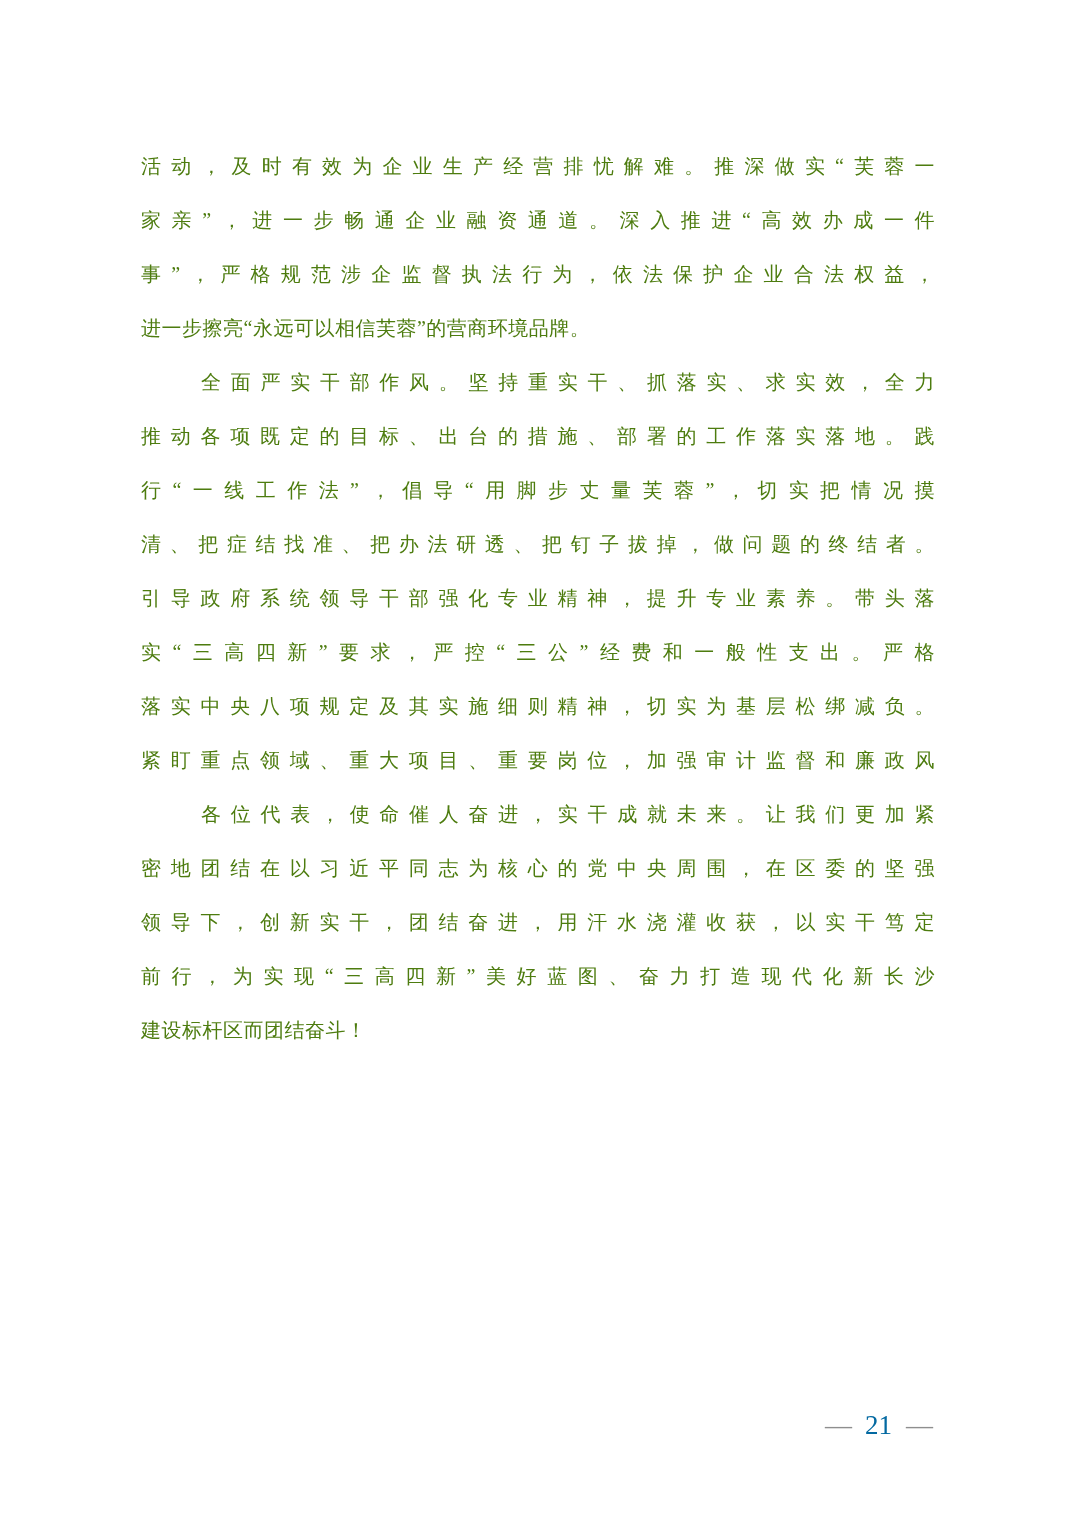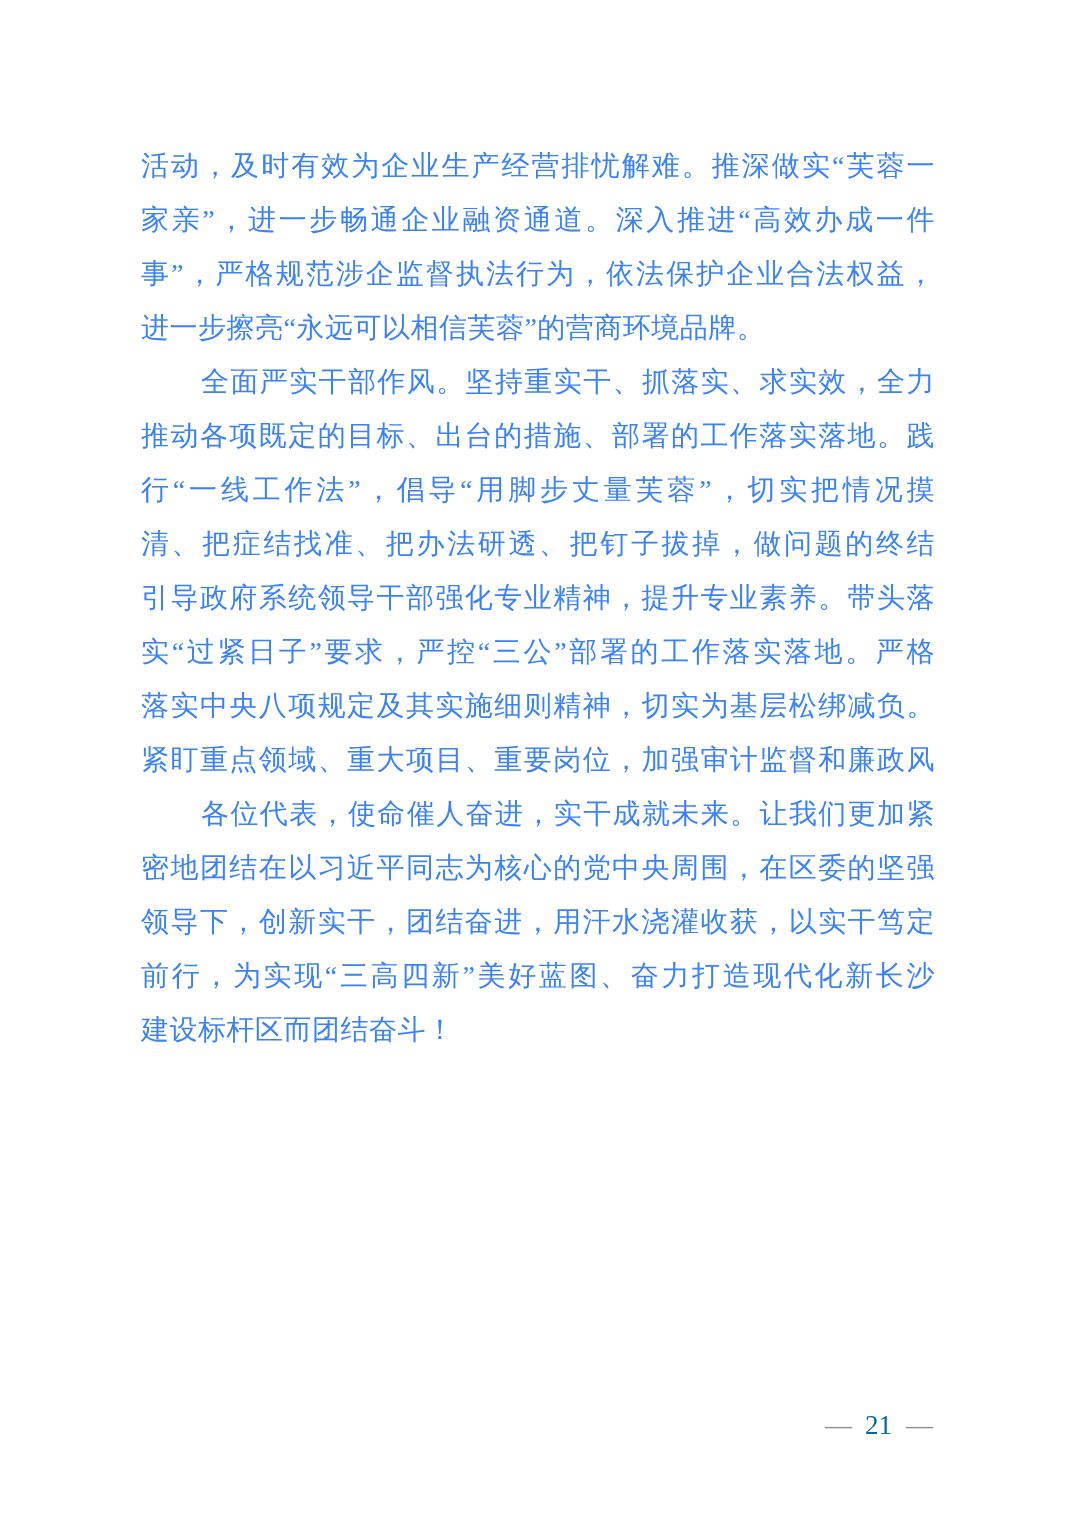--- a/index.html
+++ b/index.html
@@ -18,24 +18,24 @@
   }
   .text-block {
     position: absolute;
     left: 141px;
     top: 139px;
     width: 794px;
   }
   .line {
     height: 54px;
     line-height: 54px;
-    font-size: 28px;
+    font-size: 20px;
     letter-spacing: 0.5px;
     white-space: nowrap;
-    color: #3b82f6;
+    color: #4d7c0f;
   }
   .line.just {
     white-space: normal;
     text-align: justify;
     text-align-last: justify;
     text-justify: inter-character;
     overflow: hidden;
   }
   .line.last {
     text-align: center;
@@ -81,21 +81,21 @@
     </div>
 
     <div>
       <div class="line just indent">
         <span class="bold">全面严实干部作风。</span><span>坚持重实干、抓落实、求实效，全力</span>
       </div>
       <div class="line just">推动各项既定的目标、出台的措施、部署的工作落实落地。践</div>
       <div class="line just">行“一线工作法”，倡导“用脚步丈量芙蓉”，切实把情况摸</div>
       <div class="line just">清、把症结找准、把办法研透、把钉子拔掉，做问题的终结者。</div>
       <div class="line just">引导政府系统领导干部强化专业精神，提升专业素养。带头落</div>
-      <div class="line just">实“过紧日子”要求，严控“三公”部署的工作落实落地。严格</div>
+      <div class="line just">实“三高四新”要求，严控“三公”经费和一般性支出。严格</div>
       <div class="line just">落实中央八项规定及其实施细则精神，切实为基层松绑减负。</div>
       <div class="line just">紧盯重点领域、重大项目、重要岗位，加强审计监督和廉政风</div>
     </div>
 
     <div>
       <div class="line just indent">各位代表，使命催人奋进，实干成就未来。让我们更加紧</div>
       <div class="line just">密地团结在以习近平同志为核心的党中央周围，在区委的坚强</div>
       <div class="line just">领导下，创新实干，团结奋进，用汗水浇灌收获，以实干笃定</div>
       <div class="line just">前行，为实现“三高四新”美好蓝图、奋力打造现代化新长沙</div>
       <div class="line just last">建设标杆区而团结奋斗！</div>

